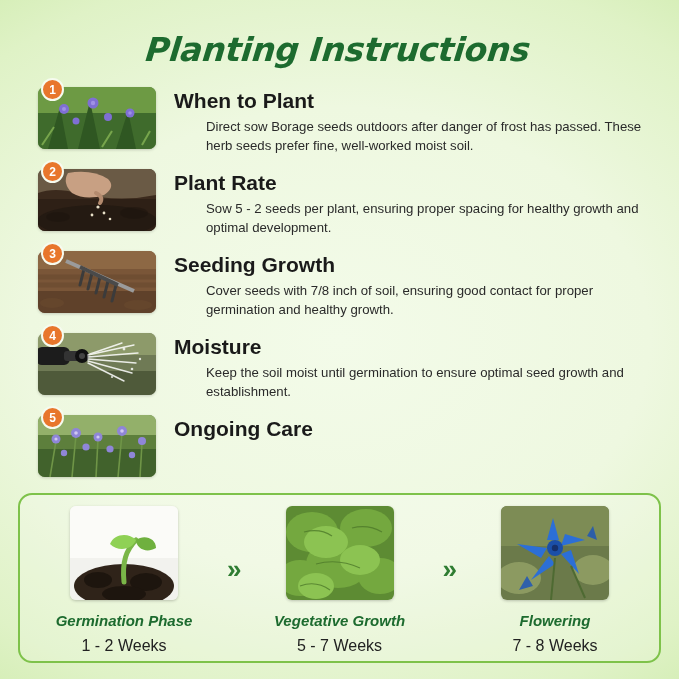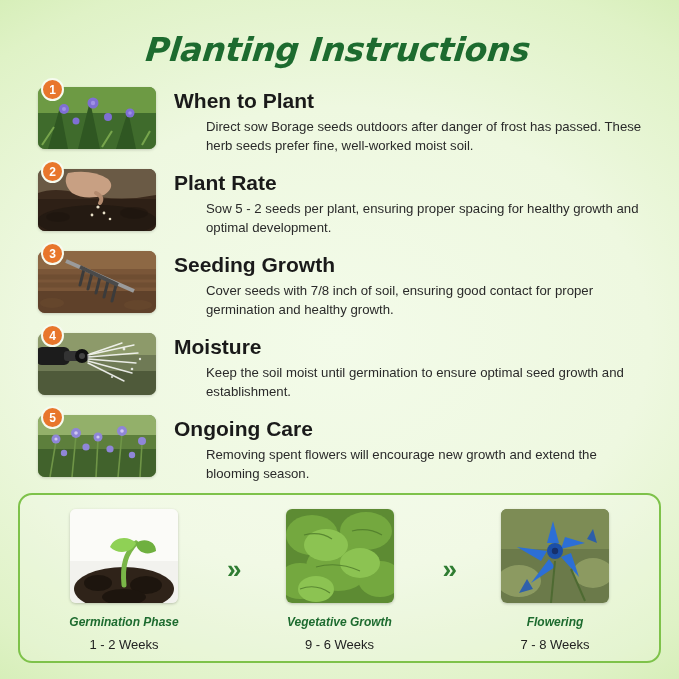--- a/index.html
+++ b/index.html
@@ -109,28 +109,28 @@
     width: 108px;
     height: 94px;
     margin: 0 auto;
     border-radius: 6px;
     overflow: hidden;
     box-shadow: 0 1px 3px rgba(0,0,0,0.22);
   }
   .tl-img svg { display:block; width: 108px; height: 94px; }
   .tl-label {
     margin-top: 12px;
-    font-size: 12px;
+    font-size: 15px;
     font-weight: bold;
     font-style: italic;
     color: #1d6b2f;
   }
   .tl-sub {
     margin-top: 8px;
-    font-size: 13px;
+    font-size: 16px;
     color: #222;
   }
   .arrow {
     color: #2f7d32;
     font-size: 26px;
     font-weight: bold;
     letter-spacing: -5px;
     padding-bottom: 22px;
     line-height: 1;
   }
@@ -312,21 +312,20 @@
               <circle cx="18" cy="24" r="1.6"></circle>
                 <circle cx="38" cy="18" r="1.8"></circle>
               <circle cx="60" cy="22" r="1.6"></circle>
                 <circle cx="84" cy="16" r="1.8"></circle>
             </g>
           </svg>
         </div>
       </div>
       <div class="step-text">
         <div class="step-head">Ongoing Care</div>
-        <div class="step-body">Removing spent flowers will encourage new growth and extend the blooming season.</div>
       </div>
     </div>
 
   </div>
 
   <div class="timeline">
     <div class="tl-row">
 
       <div class="tl-item">
         <div class="tl-img">
@@ -368,21 +367,21 @@
             </g>
             <g stroke="#4e7a2a" stroke-width="1.2" opacity="0.8" fill="none">
               <path d="M18 26 Q34 22 46 30"></path>
                 <path d="M66 22 Q82 18 96 26"></path>
               <path d="M30 58 Q52 52 74 62"></path>
                 <path d="M14 80 Q30 74 44 84"></path>
             </g>
           </svg>
         </div>
         <div class="tl-label">Vegetative Growth</div>
-        <div class="tl-sub">9 - 6 Weeks</div>
+        <div class="tl-sub">5 - 7 Weeks</div>
       </div>
 
       <div class="arrow">»</div>
 
       <div class="tl-item">
         <div class="tl-img">
           <svg viewBox="0 0 108 94" preserveAspectRatio="none">
             <rect width="108" height="94" fill="#6b7a4a"></rect>
             <rect y="0" width="108" height="40" fill="#7d8c55"></rect>
             <g fill="#9aa86c" opacity="0.7">

